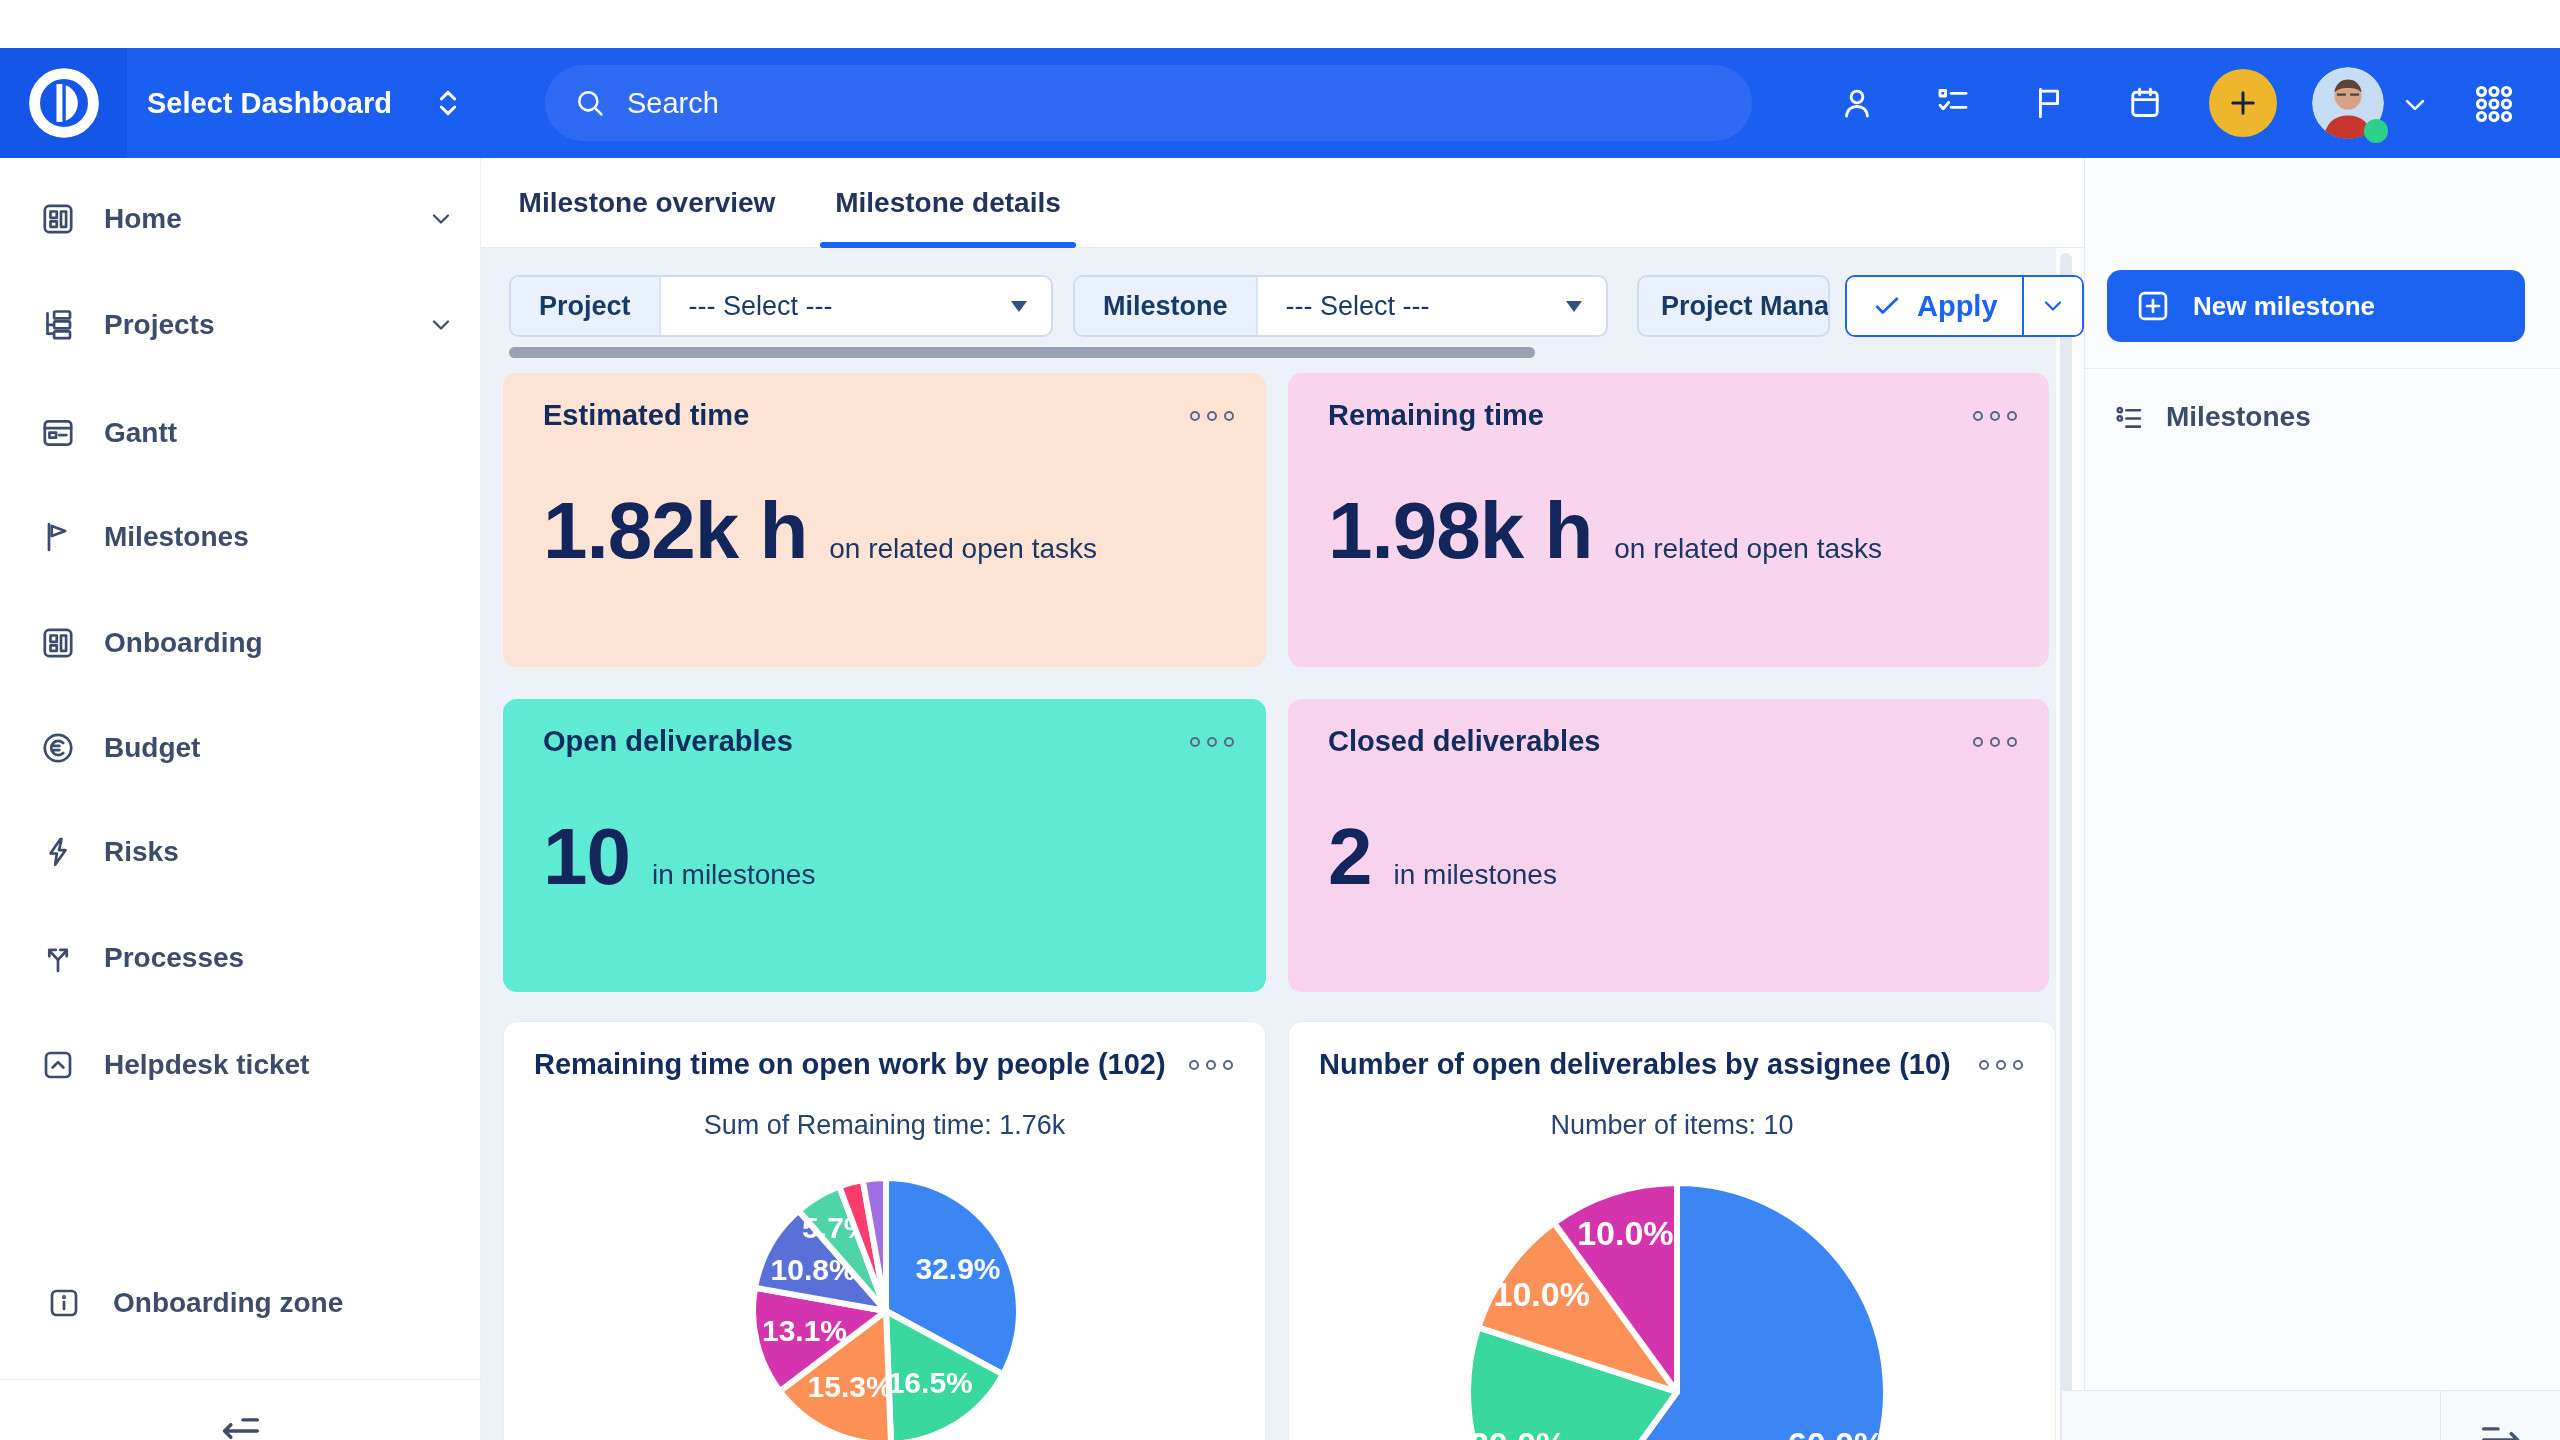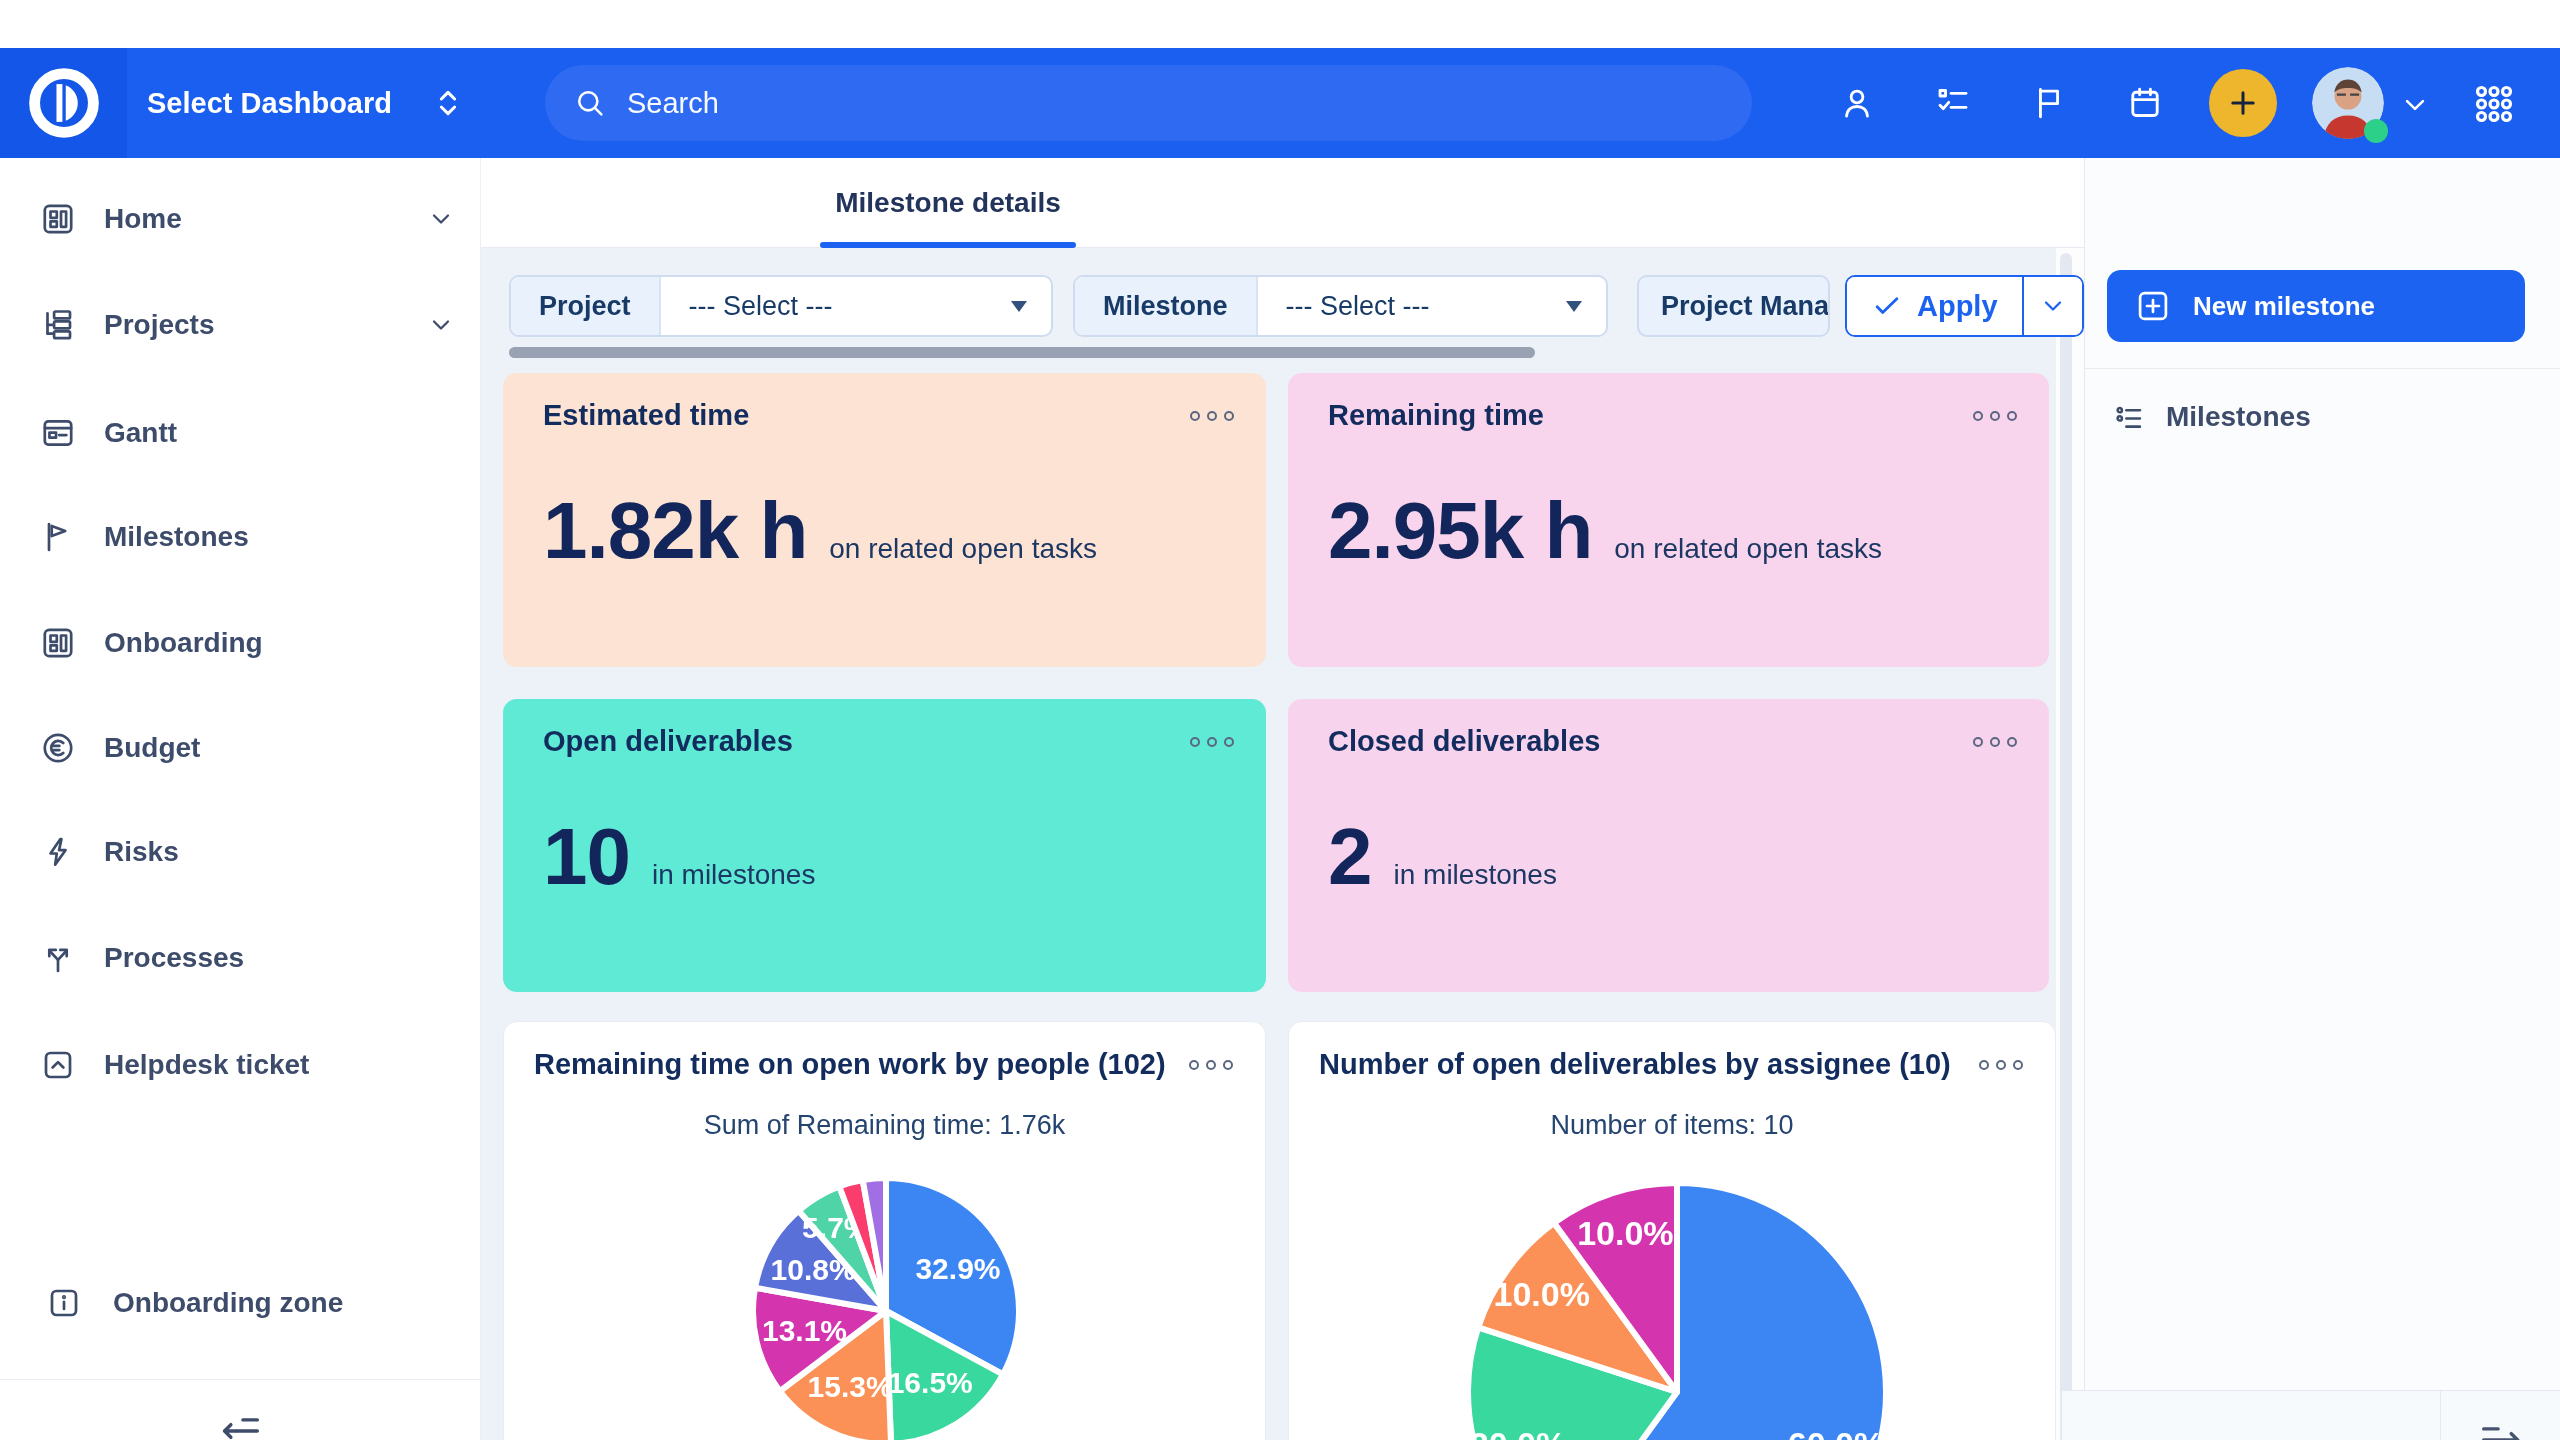--- a/index.html
+++ b/index.html
@@ -298,20 +298,23 @@
           <path d="M3.4 12h5.8M6.7 8.7 3.4 12l3.3 3.3"></path>
         </svg>
       </button>
   </nav>
 
   <div class="main-bg"></div>
   <div class="gutter"></div>
   <div class="vtrack"></div>
 
   <div class="tabs-strip">
+    <div class="tab" style="left:16px;width:300px">
+      <span>Milestone overview</span>
+    </div>
     <div class="tab" style="left:343px;width:248px">
       <span>Milestone details</span>
     </div>
     <div class="tab-underline"></div>
   </div>
 
   <div class="pill" style="left:509px;width:544px">
     <span class="plab">Project</span>
     <span class="pval">
         <span>--- Select ---</span>
@@ -364,21 +367,21 @@
   <article class="kcard" style="left: 1288px; top: 325px; width: 761px; height: 294px; background: rgb(248, 213, 236);">
     <h3>Remaining time</h3>
     <span class="dots ic">
         <svg viewBox="0 0 48 22" fill="none" stroke="currentColor" stroke-width="2">
           <circle cx="7" cy="11" r="4"></circle>
           <circle cx="24" cy="11" r="4"></circle>
           <circle cx="41" cy="11" r="4"></circle>
         </svg>
       </span>
     <div class="big">
-        <span class="num">2.95k h</span>
+        <span class="num">1.98k h</span>
         <span class="sub">on related open tasks</span>
       </div>
   </article>
   <article class="kcard" style="left: 503px; top: 651px; width: 763px; height: 293px; background: #5eead4;">
     <h3>Open deliverables</h3>
     <span class="dots ic">
         <svg viewBox="0 0 48 22" fill="none" stroke="currentColor" stroke-width="2">
           <circle cx="7" cy="11" r="4"></circle>
           <circle cx="24" cy="11" r="4"></circle>
           <circle cx="41" cy="11" r="4"></circle>

